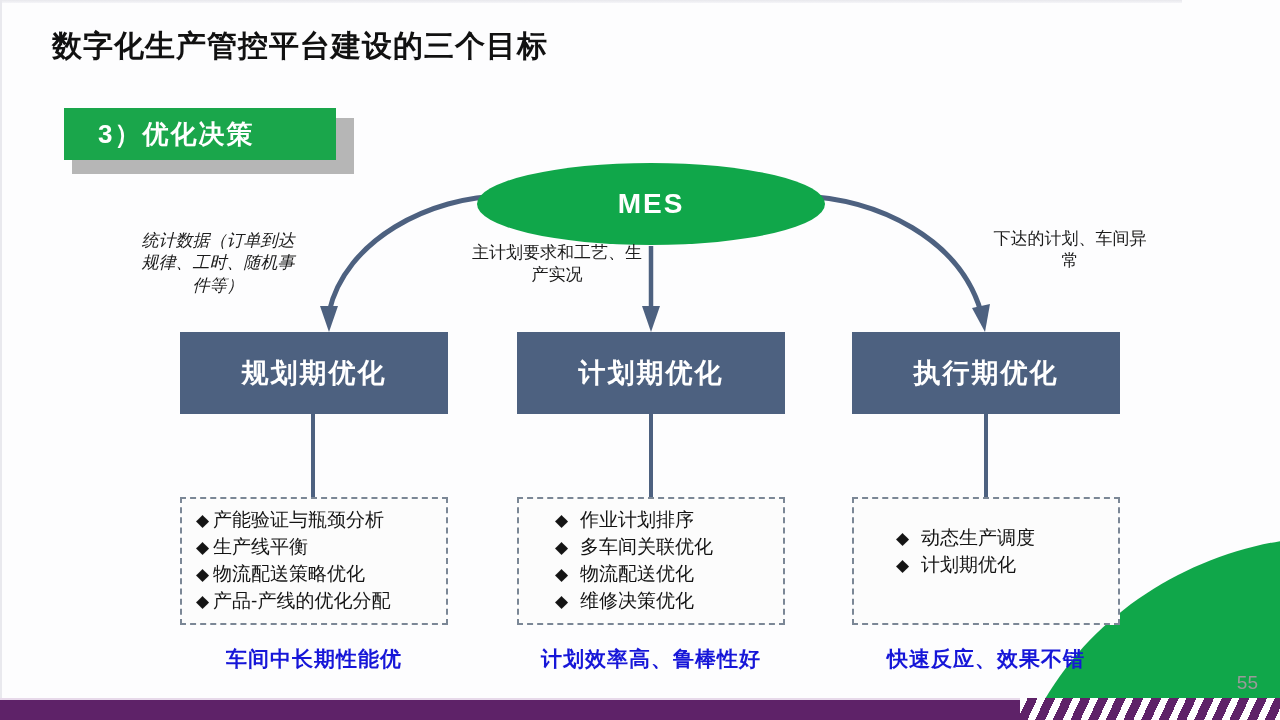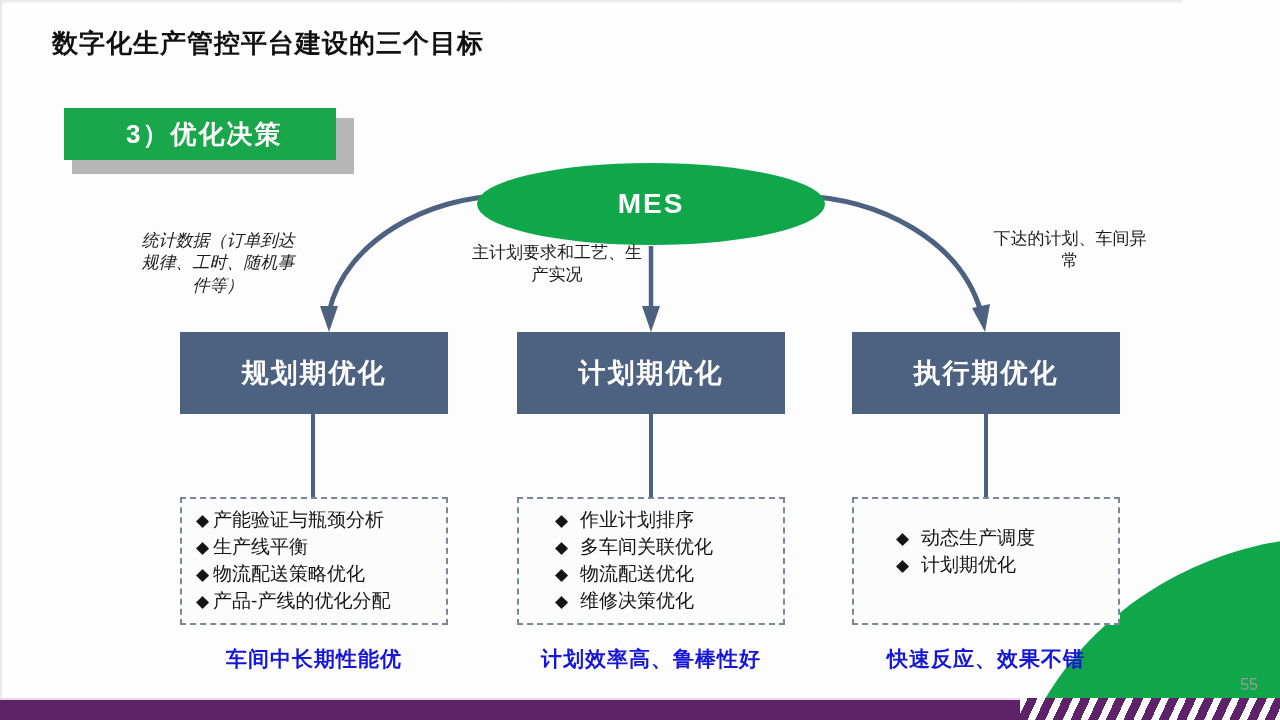--- a/index.html
+++ b/index.html
@@ -40,38 +40,38 @@
   }
   
   .green-curve{
     position:absolute;right:-60px;bottom:12px;
     width:420px;height:180px;
     overflow:hidden;pointer-events:none;
   }
   
   .title{
     position:absolute;left:52px;top:26px;
-    font-size:26px;font-weight:bold;color:#111111;
+    font-size:30px;font-weight:bold;color:#111111;
     letter-spacing:1px;
     white-space:nowrap;
   }
   
   .banner-wrap{position:absolute;left:64px;top:108px;width:290px;height:66px;}
   .banner-shadow{
     position:absolute;left:8px;top:10px;width:282px;height:56px;
     background:#b6b6b6;
   }
   .banner{
     position:absolute;left:0;top:0;width:272px;height:52px;
     background:#1aa64b;
     display:flex;align-items:center;
   }
   .banner-text{
     color:#ffffff;font-size:26px;font-weight:bold;
-    padding-left:34px;letter-spacing:2px;white-space:nowrap;margin-left:28px;
+    padding-left:34px;letter-spacing:2px;white-space:nowrap;
   }
   
   .mes{
     position:absolute;left:477px;top:163px;
     width:348px;height:82px;border-radius:50%;
     background:#10a74a;
     display:flex;align-items:center;justify-content:center;
   }
   .mes-label{
     color:#ffffff;font-size:28px;font-weight:bold;letter-spacing:2px;
@@ -127,21 +127,21 @@
     position:absolute;top:645px;
     color:#1616d8;font-size:21px;font-weight:bold;
     text-align:center;white-space:nowrap;letter-spacing:1px;
   }
   #cap-1{left:180px;width:268px;}
   #cap-2{left:517px;width:268px;}
   #cap-3{left:852px;width:268px;}
   
   .page-num{
     position:absolute;right:22px;bottom:26px;
-    color:#9a9a9a;font-size:16px;
+    color:#9a9a9a;font-size:19px;
   }
 </style>
 </head>
 <body>
 
 <div class="slide">
 
   <div class="top-rule"></div>
   <div class="left-rule"></div>
 

